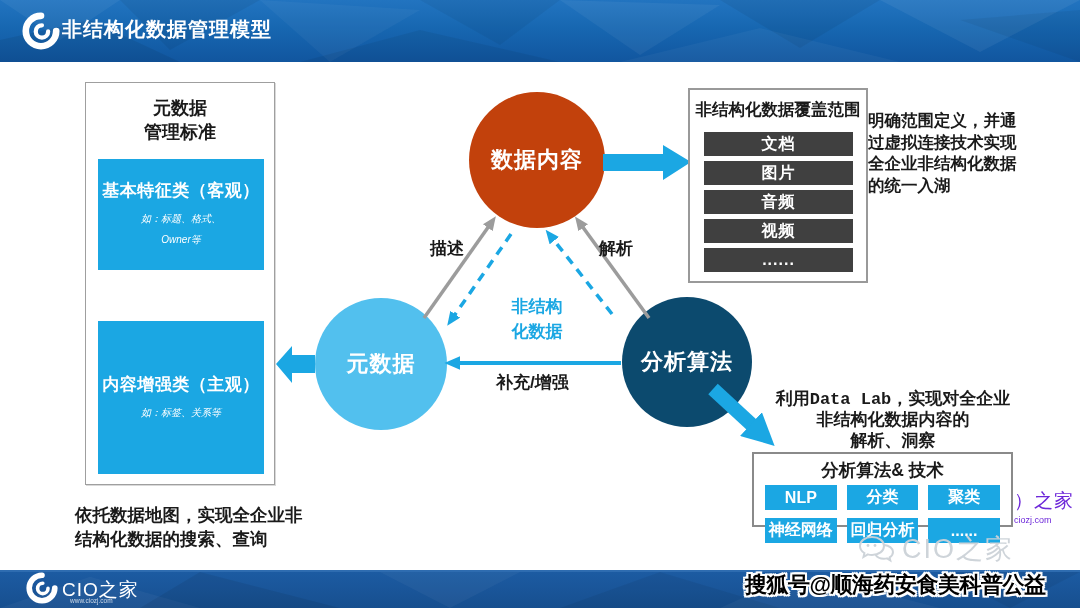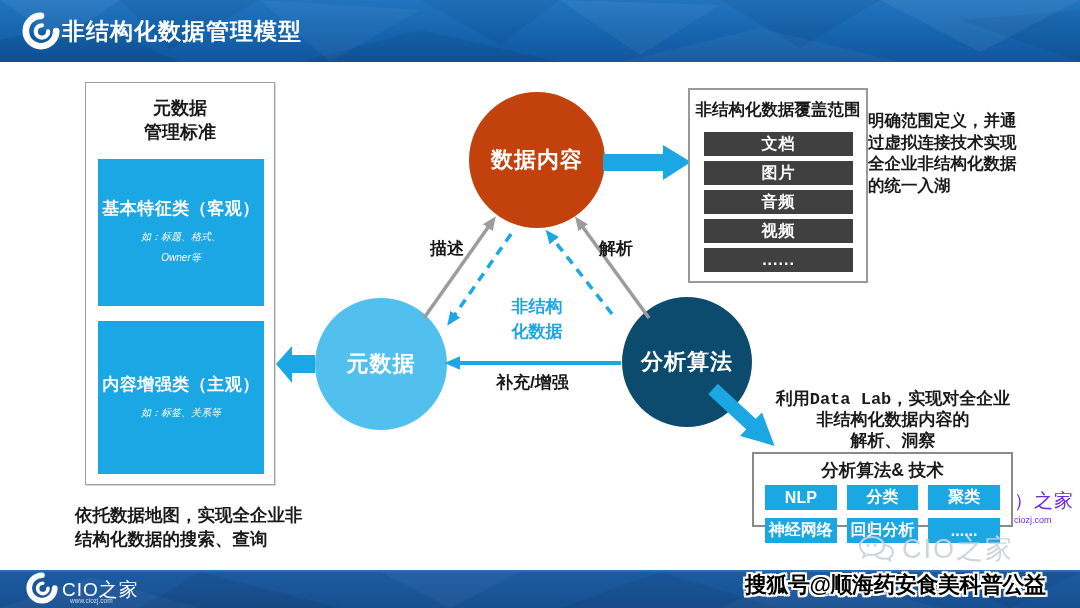--- a/index.html
+++ b/index.html
@@ -4,34 +4,34 @@
 <style>
   * { margin:0; padding:0; box-sizing:border-box; }
   body { font-family:"Liberation Sans","DejaVu Sans",sans-serif; background:#fff; }
   .stage { position:relative; width:1080px; height:608px; overflow:hidden; background:#ffffff; }
 
   
   .header { position:absolute; left:0; top:0; width:1080px; height:62px;
             background:linear-gradient(180deg,#2274c0 0%,#1767b1 45%,#11569f 100%); }
   .header svg.poly, .footer-bar svg.poly { position:absolute; inset:0; width:100%; height:100%; }
   .header-logo { position:absolute; left:22px; top:12px; width:38px; height:38px; }
-  .header-title { position:absolute; left:62px; top:16px; color:#ffffff; font-size:23px;
+  .header-title { position:absolute; left:62px; top:16px; color:#ffffff; font-size:20px;
                   font-weight:bold; letter-spacing:1px; }
 
   
   .panel { position:absolute; background:#ffffff; }
 
   
   .left-panel { left:85px; top:82px; width:190px; height:403px; border:1px solid #9f9f9f;
                 box-shadow:1px 1px 0 #d9d9d9; }
   .left-panel .p-title { margin-top:13px; text-align:center; font-size:18px; font-weight:bold;
                          color:#1a1a1a; line-height:24px; }
   .meta-box { position:absolute; left:12px; width:166px; background:#1ba7e3; color:#fff;
               display:flex; flex-direction:column; align-items:center; justify-content:center; }
-  .meta-box-1 { top:76px; height:147px; }
+  .meta-box-1 { top:76px; height:111px; }
   .meta-box-2 { top:238px; height:153px; }
   .meta-box .mb-title { font-size:17px; font-weight:bold; letter-spacing:0.5px; }
   .meta-box .mb-note { font-size:10px; font-style:italic; line-height:21px; margin-top:6px; text-align:center; }
 
   
   .circle { position:absolute; border-radius:50%; display:flex; align-items:center;
             justify-content:center; color:#fff; font-weight:bold; font-size:22px; letter-spacing:1px; }
   .circle-top   { left:469px; top:92px;  width:136px; height:136px; background:#c2410c; }
   .circle-left  { left:315px; top:298px; width:132px; height:132px; background:#52c0ee; }
   .circle-right { left:622px; top:297px; width:130px; height:130px; background:#0c4a6e; }

